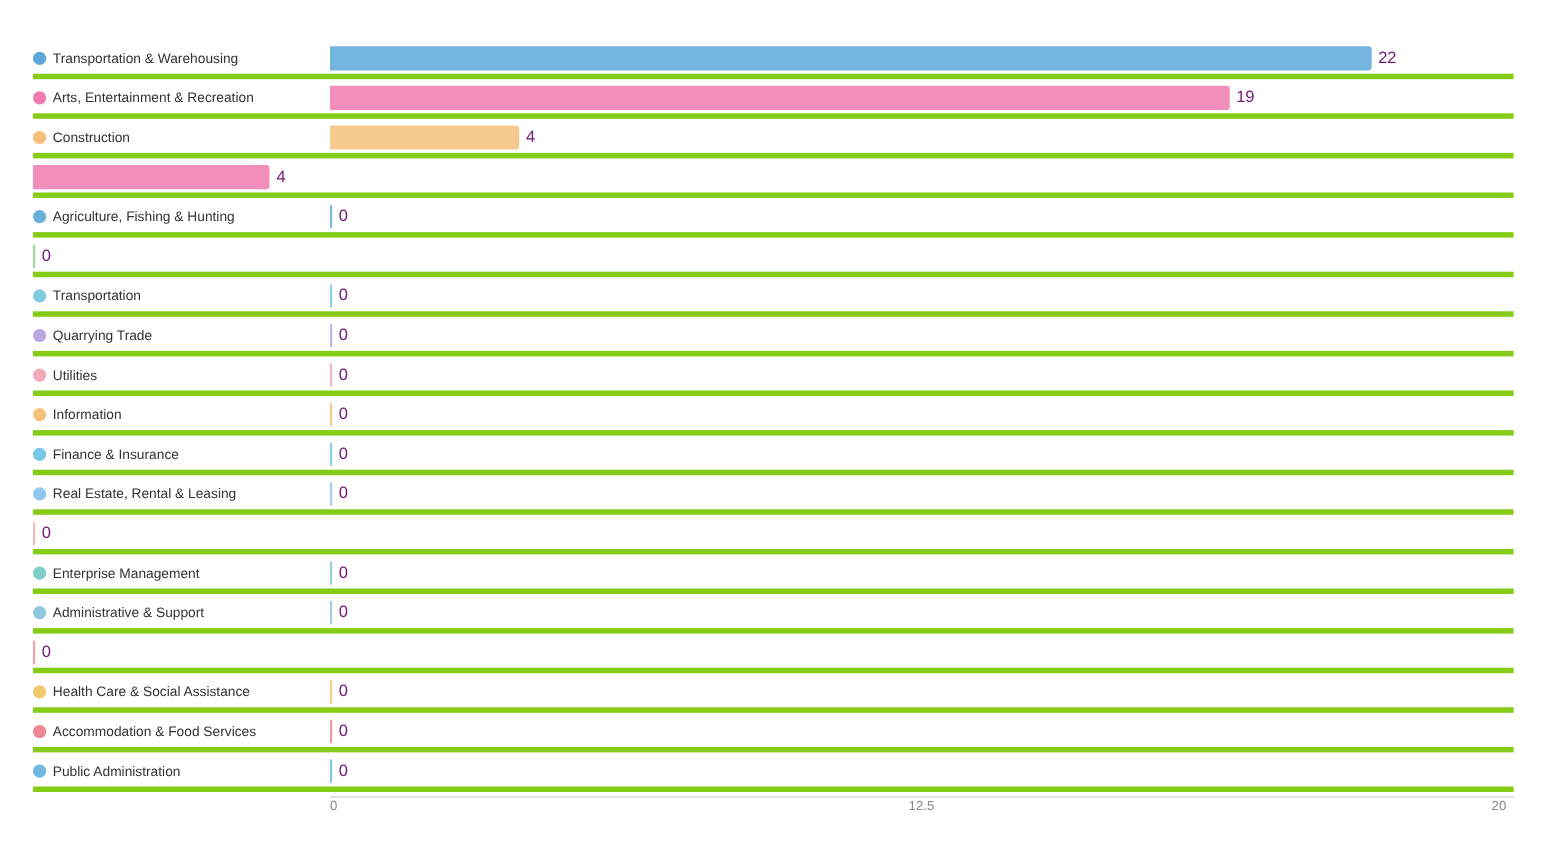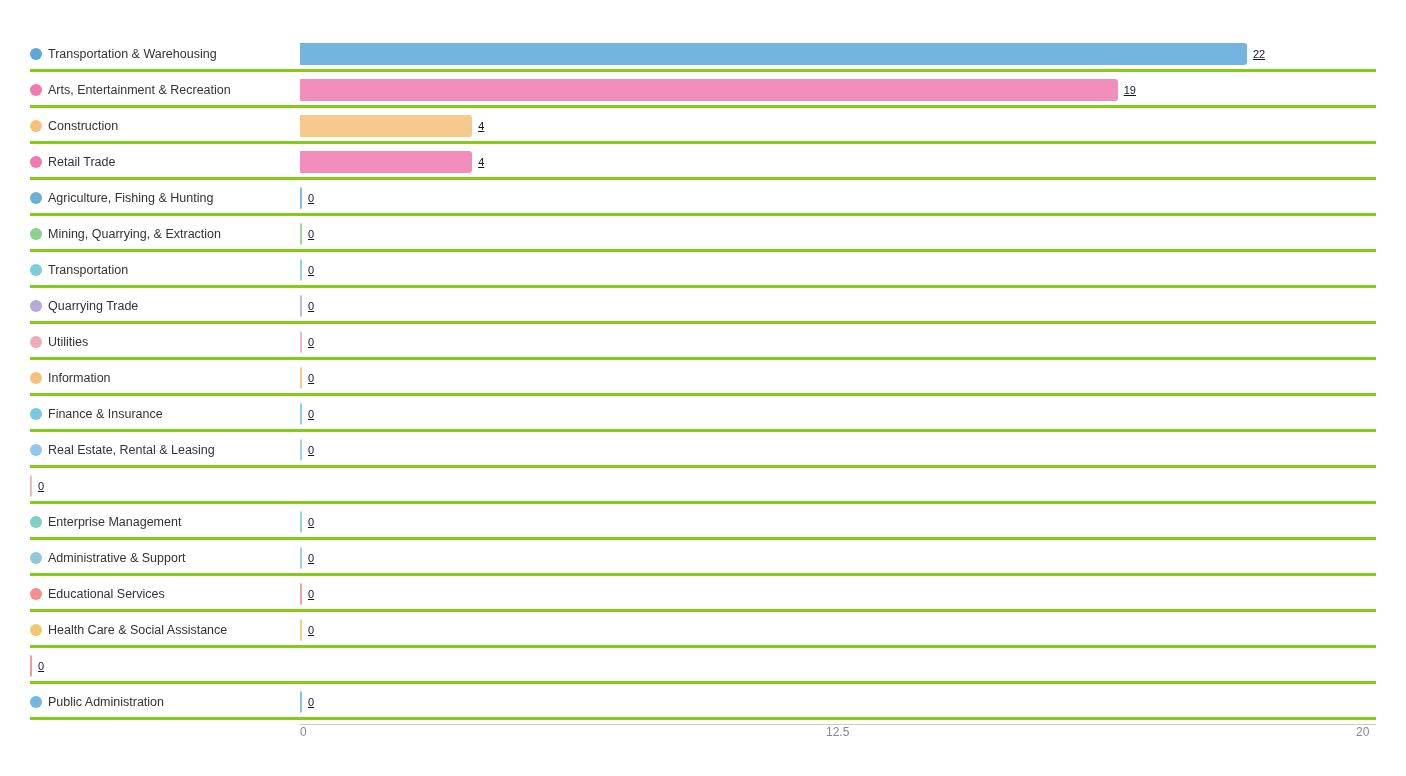--- a/index.html
+++ b/index.html
@@ -20,21 +20,21 @@
       font-size: 13px;
       color: #888;
       text-align: right;
       margin-bottom: 10px;
     }
     .bar-row {
       display: flex;
       align-items: center;
       margin-bottom: 2px;
       min-height: 34px;
-      border-bottom: 3px solid #84cc16;
+      border-bottom: 5px solid #84cc16;
     }
     .bar-label {
       width: 270px;
       min-width: 270px;
       font-size: 12.5px;
       color: #333;
       padding: 4px 8px 4px 0;
       display: flex;
       align-items: center;
       gap: 6px;
@@ -52,25 +52,24 @@
       display: flex;
       align-items: center;
     }
     .bar {
       height: 22px;
       border-radius: 0 3px 3px 0;
       position: relative;
       min-width: 2px;
     }
     .bar-value {
-      font-size: 11px;
-      color: #0f172a;
+      font-size: 15px;
+      color: #701a75;
       margin-left: 6px;
       white-space: nowrap;
-      text-decoration: underline;
     }
     .x-axis {
       display: flex;
       margin-left: 270px;
       border-top: 1px solid #ccc;
       padding-top: 4px;
       position: relative;
     }
     .x-axis-label {
       font-size: 12px;
@@ -118,44 +117,36 @@
         <div class="bar-label">
           <div class="bar-dot" style="background-color: rgb(245, 192, 122);"></div>
           <span>Construction</span>
         </div>
         <div class="bar-container">
           <div class="bar" style="width: 16%; background-color: rgb(245, 192, 122); opacity: 0.85;"></div>
           <span class="bar-value">4</span>
         </div>
       </div>
       <div class="bar-row">
-        <div class="bar-label">
-          <div class="bar-dot" style="background-color: rgb(240, 122, 176);"></div>
-          <span>Retail Trade</span>
-        </div>
         <div class="bar-container">
           <div class="bar" style="width: 16%; background-color: rgb(240, 122, 176); opacity: 0.85;"></div>
           <span class="bar-value">4</span>
         </div>
       </div>
       <div class="bar-row">
         <div class="bar-label">
           <div class="bar-dot" style="background-color: rgb(106, 176, 216);"></div>
           <span>Agriculture, Fishing &amp; Hunting</span>
         </div>
         <div class="bar-container">
           <div class="bar" style="width: 0%; background-color: rgb(106, 176, 216); opacity: 0.85;"></div>
           <span class="bar-value">0</span>
         </div>
       </div>
       <div class="bar-row">
-        <div class="bar-label">
-          <div class="bar-dot" style="background-color: rgb(142, 208, 142);"></div>
-          <span>Mining, Quarrying, &amp; Extraction</span>
-        </div>
         <div class="bar-container">
           <div class="bar" style="width: 0%; background-color: rgb(142, 208, 142); opacity: 0.85;"></div>
           <span class="bar-value">0</span>
         </div>
       </div>
       <div class="bar-row">
         <div class="bar-label">
           <div class="bar-dot" style="background-color: rgb(127, 204, 224);"></div>
           <span>Transportation</span>
         </div>
@@ -234,40 +225,40 @@
         <div class="bar-label">
           <div class="bar-dot" style="background-color: rgb(144, 200, 224);"></div>
           <span>Administrative &amp; Support</span>
         </div>
         <div class="bar-container">
           <div class="bar" style="width: 0%; background-color: rgb(144, 200, 224); opacity: 0.85;"></div>
           <span class="bar-value">0</span>
         </div>
       </div>
       <div class="bar-row">
-        <div class="bar-label">
-          <div class="bar-dot" style="background-color: rgb(240, 144, 144);"></div>
-          <span>Educational Services</span>
-        </div>
         <div class="bar-container">
           <div class="bar" style="width: 0%; background-color: rgb(240, 144, 144); opacity: 0.85;"></div>
           <span class="bar-value">0</span>
         </div>
       </div>
       <div class="bar-row">
         <div class="bar-label">
           <div class="bar-dot" style="background-color: rgb(240, 200, 112);"></div>
           <span>Health Care &amp; Social Assistance</span>
         </div>
         <div class="bar-container">
           <div class="bar" style="width: 0%; background-color: rgb(240, 200, 112); opacity: 0.85;"></div>
           <span class="bar-value">0</span>
         </div>
       </div>
       <div class="bar-row">
+        <div class="bar-label">
+          <div class="bar-dot" style="background-color: rgb(238, 136, 152);"></div>
+          <span>Accommodation &amp; Food Services</span>
+        </div>
         <div class="bar-container">
           <div class="bar" style="width: 0%; background-color: rgb(238, 136, 152); opacity: 0.85;"></div>
           <span class="bar-value">0</span>
         </div>
       </div>
       <div class="bar-row">
         <div class="bar-label">
           <div class="bar-dot" style="background-color: rgb(112, 184, 224);"></div>
           <span>Public Administration</span>
         </div>

